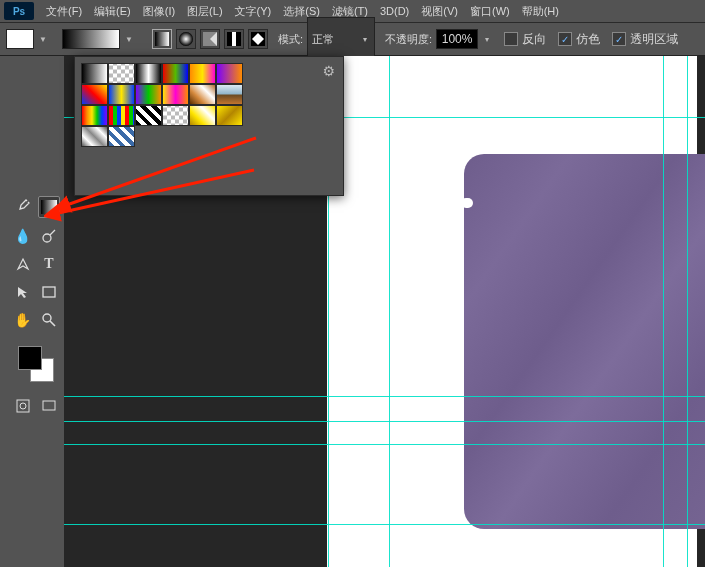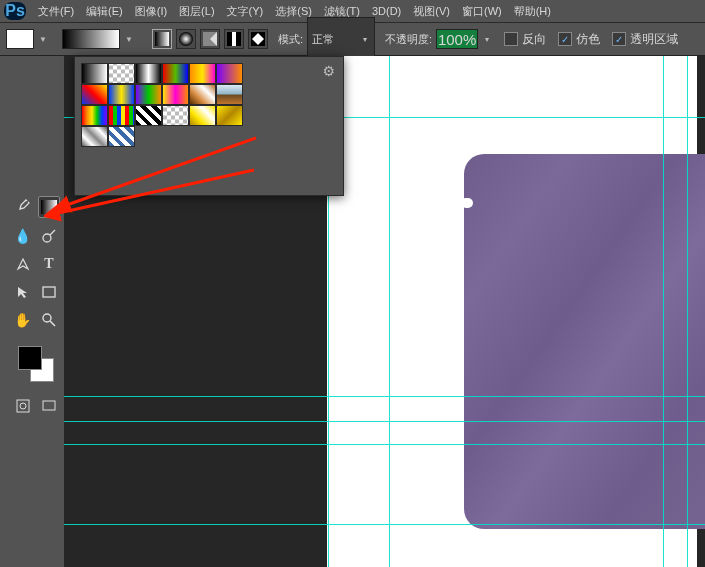--- a/index.html
+++ b/index.html
@@ -1,28 +1,28 @@
 <!DOCTYPE html>
 <html><head>
 <meta charset="utf-8">
 <style>
   html,body{margin:0;padding:0;width:705px;height:567px;background:#535353;font-family:"Microsoft YaHei",Arial,sans-serif;font-size:12px;color:#d8d8d8;overflow:hidden}
   .menubar{height:22px;background:#535353;display:flex;align-items:center;padding-left:4px;border-bottom:1px solid #2a2a2a}
-  .ps-logo{width:22px;height:18px;background:#001b33;color:#4fa8e0;font-weight:bold;font-size:16px;display:flex;align-items:center;justify-content:center;margin-right:6px;border-radius:8px}
+  .ps-logo{width:30px;height:18px;background:#001b33;color:#4fa8e0;font-weight:bold;font-size:10px;display:flex;align-items:center;justify-content:center;margin-right:6px;border-radius:2px}
   .menu-item{padding:0 6px;font-size:11px;color:#d8d8d8;cursor:default}
   .optbar{height:32px;background:#535353;display:flex;align-items:center;padding:0 6px;border-bottom:1px solid #222;gap:4px}
   .swatch{width:26px;height:18px;border:1px solid #222}
   .swatch-fg{background:#fff}
   .swatch-grad{width:56px;height:18px;background:linear-gradient(90deg,#000,#fff);border:1px solid #222}
   .drop{width:10px;height:18px;display:flex;align-items:center;justify-content:center;color:#bbb;font-size:8px}
   .grad-type{width:18px;height:18px;border:1px solid #2a2a2a;background:#4a4a4a;display:flex;align-items:center;justify-content:center}
   .grad-type.sel{border:1px solid #aaa}
   .opt-label{font-size:11px;color:#d8d8d8;margin-left:6px}
   .opt-select{height:18px;background:#3a3a3a;border:1px solid #222;color:#d8d8d8;font-size:11px;padding:12px 4px;display:flex;align-items:center;min-width:58px}
-  .opt-num{width:40px;height:18px;background:#15803d;border:1px solid #222;color:#d8d8d8;font-size:15px;display:flex;align-items:center;justify-content:center}
+  .opt-num{width:40px;height:18px;background:#000000;border:1px solid #222;color:#d8d8d8;font-size:12px;display:flex;align-items:center;justify-content:center}
   .cb{display:flex;align-items:center;gap:4px;margin-left:8px}
   .cb-box{width:12px;height:12px;border:1px solid #888;background:#3a3a3a;display:flex;align-items:center;justify-content:center;font-size:10px;color:#6fb6ff}
   .workarea{position:relative;height:513px;display:flex}
   .left-dock{width:8px;background:#535353}
   .tools{width:56px;background:#535353;display:flex;flex-direction:column;align-items:center;padding-top:140px;position:relative;z-index:5}
   .tool-row{display:flex;gap:6px;margin-bottom:8px}
   .tool{width:20px;height:20px;display:flex;align-items:center;justify-content:center;color:#d8d8d8;font-size:14px;cursor:pointer;border-radius:2px}
   .tool.sel{background:#3a3a3a;border:1px solid #888}
   .color-swatches{margin-top:8px;position:relative;width:36px;height:36px}
   .cs-fg{position:absolute;top:0;left:0;width:22px;height:22px;background:#000;border:1px solid #888}

